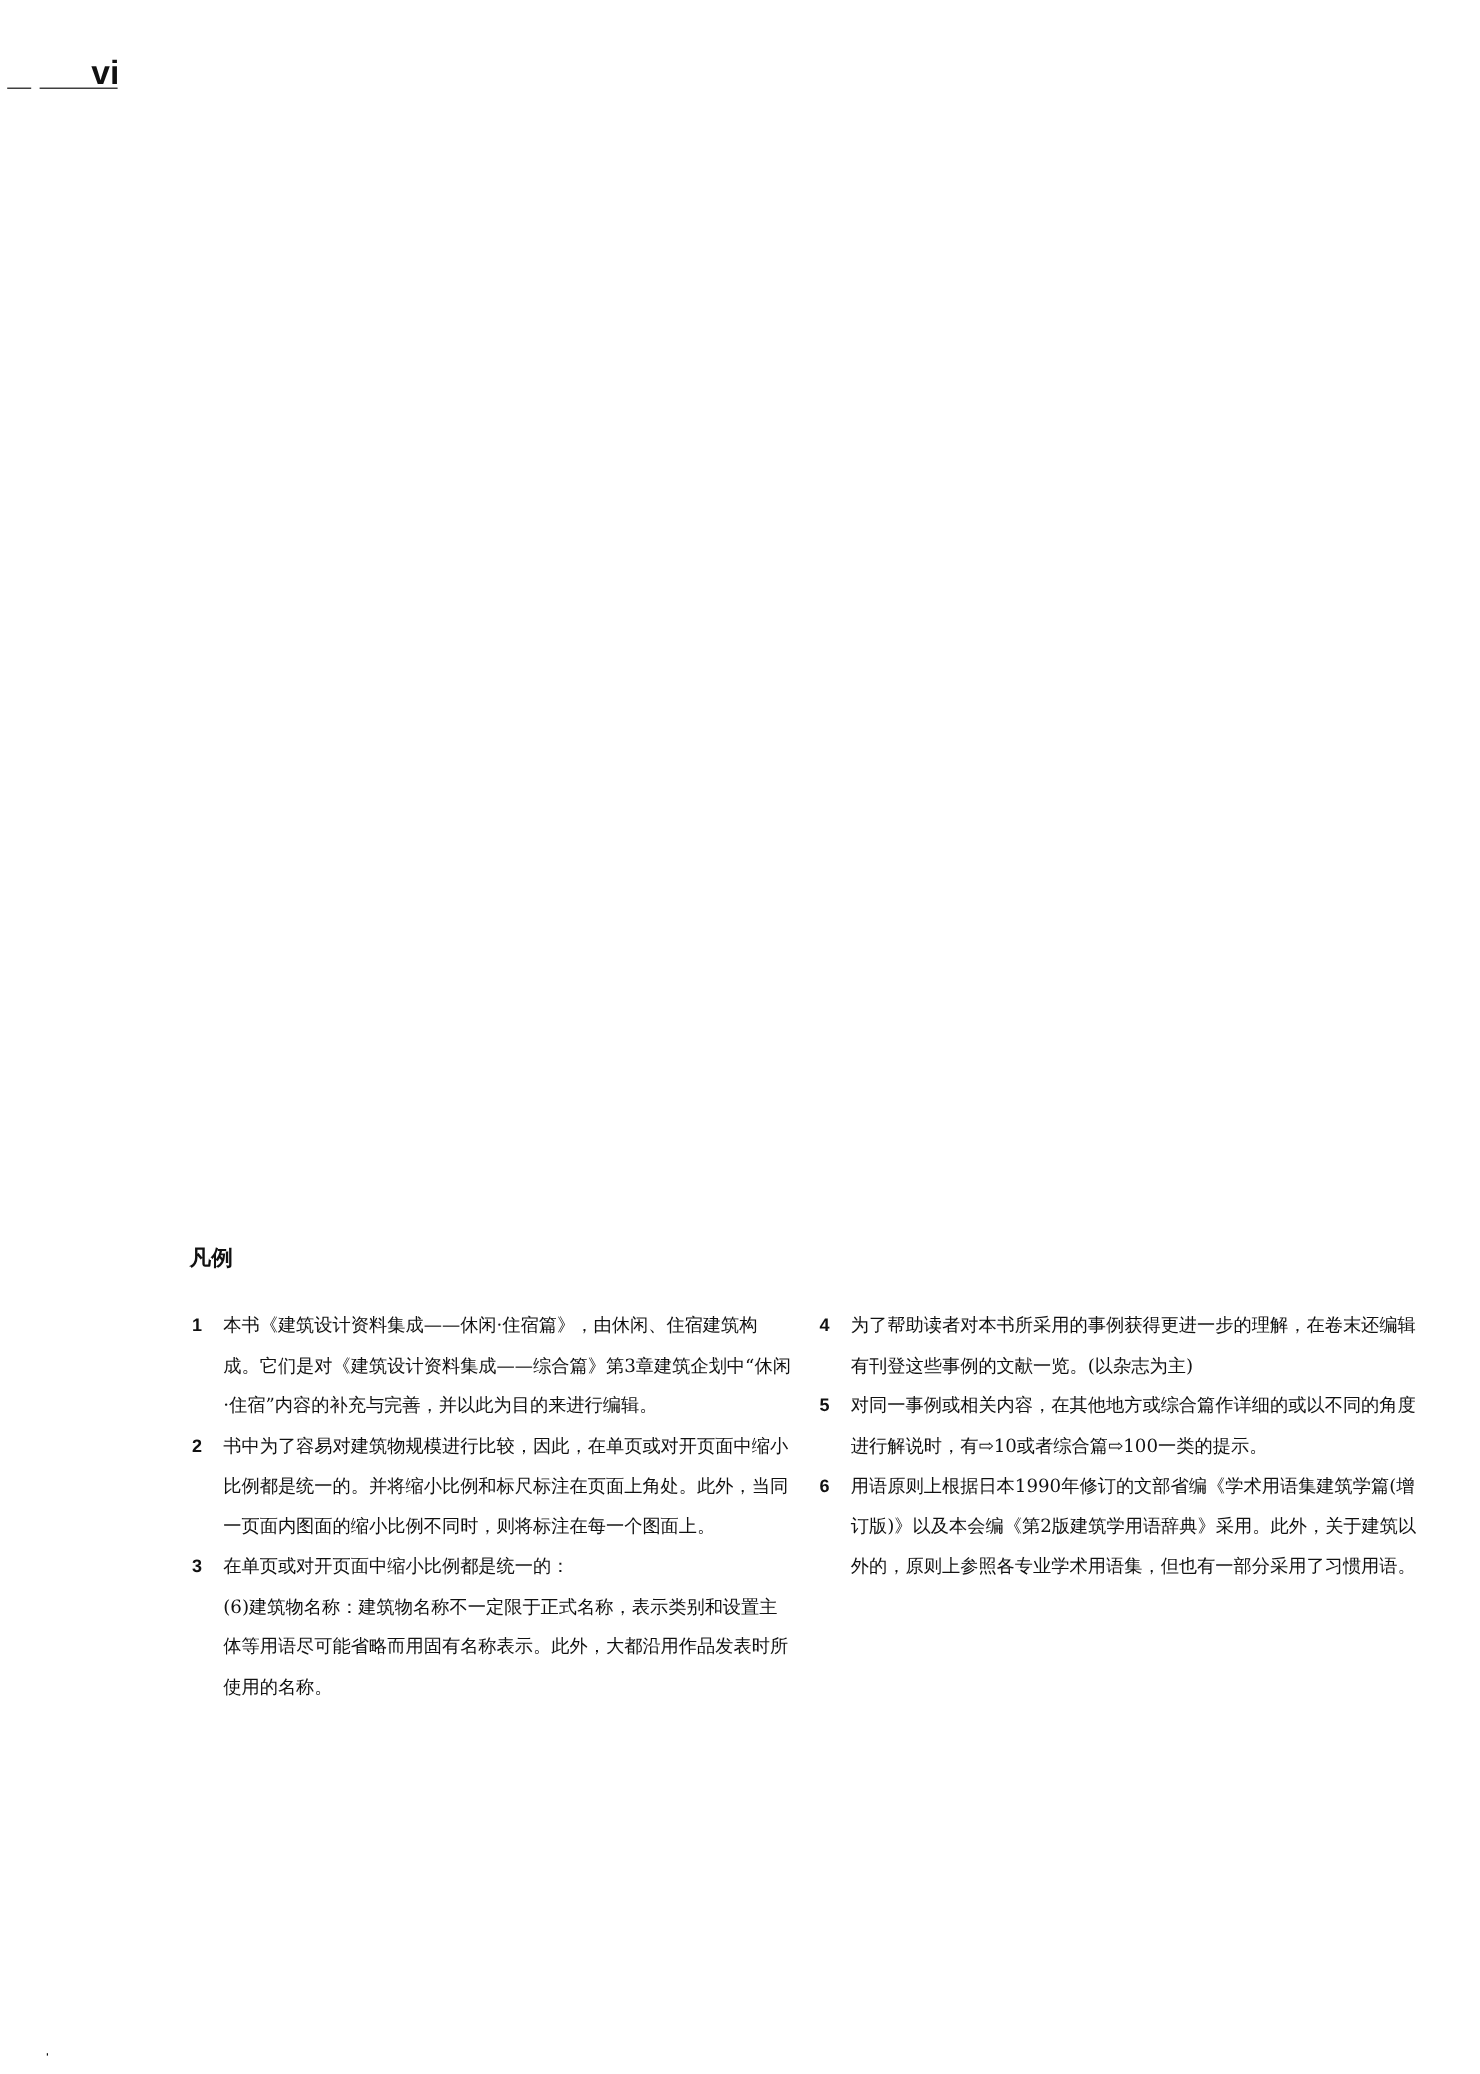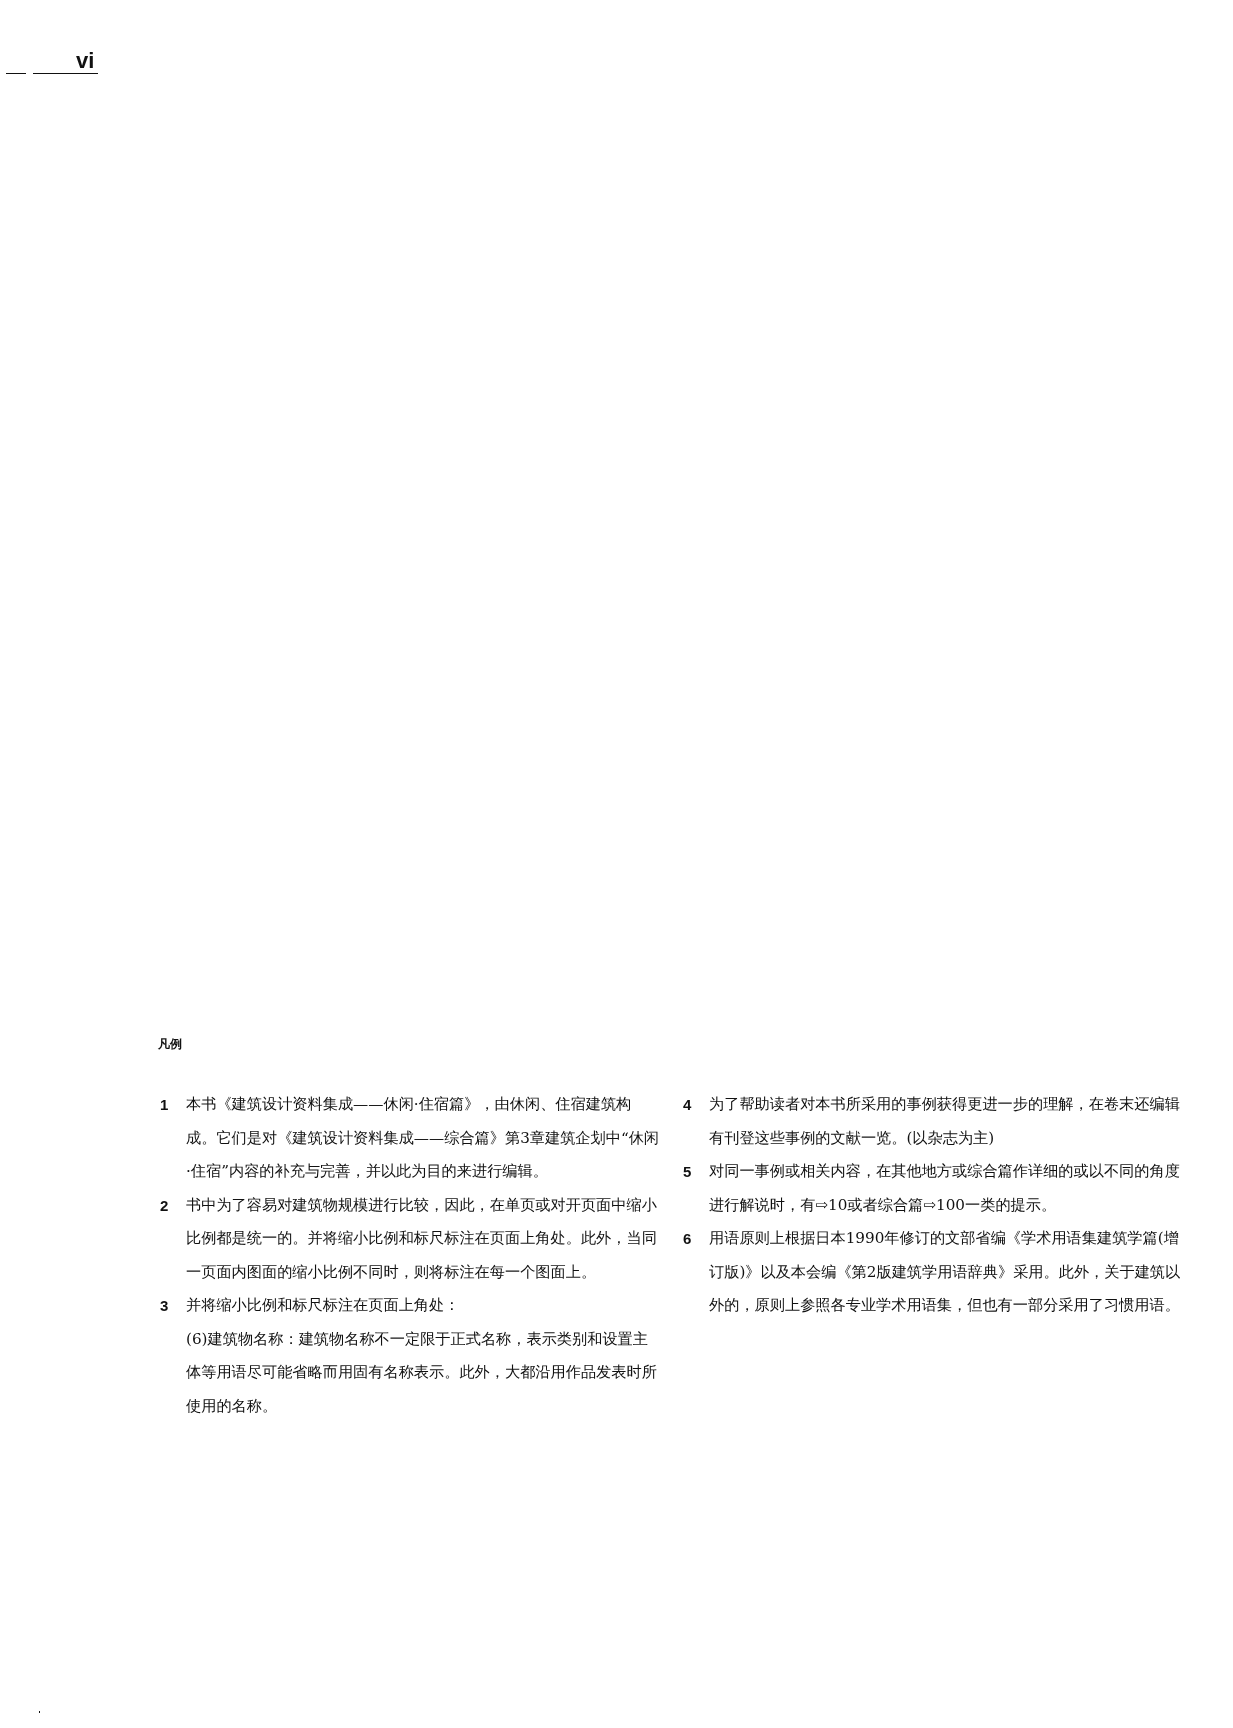--- a/index.html
+++ b/index.html
@@ -1,23 +1,23 @@
 <!DOCTYPE html>
 <html><head>
   <meta charset="utf-8">
   <style>
     html, body { margin: 0; padding: 0; background: #ffffff; }
     body { width: 1233px; height: 1728px; position: relative; overflow: hidden;
       font-family: "DejaVu Serif", "Liberation Serif", serif; color: #111; }
     .page-num { position: absolute; left: 76px; top: 50px; font-family: "Liberation Sans", "DejaVu Sans", sans-serif;
-      font-weight: bold; font-size: 22px; line-height: 22px; }
+      font-weight: bold; font-size: 28px; line-height: 22px; }
     .rule { position: absolute; top: 73px; height: 1px; background: #111; }
     .rule.a { left: 6px; width: 20px; }
     .rule.b { left: 33px; width: 65px; }
-    .section-title { position: absolute; left: 158px; top: 1036px; font-weight: bold; font-size: 12px;
+    .section-title { position: absolute; left: 158px; top: 1036px; font-weight: bold; font-size: 18px;
       font-family: "DejaVu Sans", sans-serif; }
     .col { position: absolute; top: 1088px; width: 500px; font-size: 15.2px; line-height: 33.5px; }
     .col.left { left: 160px; }
     .col.right { left: 683px; top: 1088px; }
     .item { position: relative; padding-left: 26px; }
     .item .num { position: absolute; left: 0; top: 0; font-family: "Liberation Sans", "DejaVu Sans", sans-serif;
       font-weight: bold; font-size: 15px; }
     .sub { padding-left: 26px; }
     .dot { position: absolute; left: 39px; top: 1711px; width: 1px; height: 2px; background: #111; }
   </style>
@@ -34,21 +34,21 @@
   <div class="item">
     <span class="num">1</span>
     <span>本书《建筑设计资料集成——休闲·住宿篇》，由休闲、住宿建筑构成。它们是对《建筑设计资料集成——综合篇》第3章建筑企划中“休闲·住宿”内容的补充与完善，并以此为目的来进行编辑。</span>
   </div>
   <div class="item">
     <span class="num">2</span>
     <span>书中为了容易对建筑物规模进行比较，因此，在单页或对开页面中缩小比例都是统一的。并将缩小比例和标尺标注在页面上角处。此外，当同一页面内图面的缩小比例不同时，则将标注在每一个图面上。</span>
   </div>
   <div class="item">
     <span class="num">3</span>
-    <span>并将缩小比例和标尺标注在页面上角处：</span>
+    <span>在单页或对开页面中缩小比例都是统一的：</span>
   </div>
   <div class="sub">(6)建筑物名称：建筑物名称不一定限于正式名称，表示类别和设置主体等用语尽可能省略而用固有名称表示。此外，大都沿用作品发表时所使用的名称。</div>
 </div>
 
 <div class="col right">
   <div class="item">
     <span class="num">4</span>
     <span>为了帮助读者对本书所采用的事例获得更进一步的理解，在卷末还编辑有刊登这些事例的文献一览。(以杂志为主)</span>
   </div>
   <div class="item">

